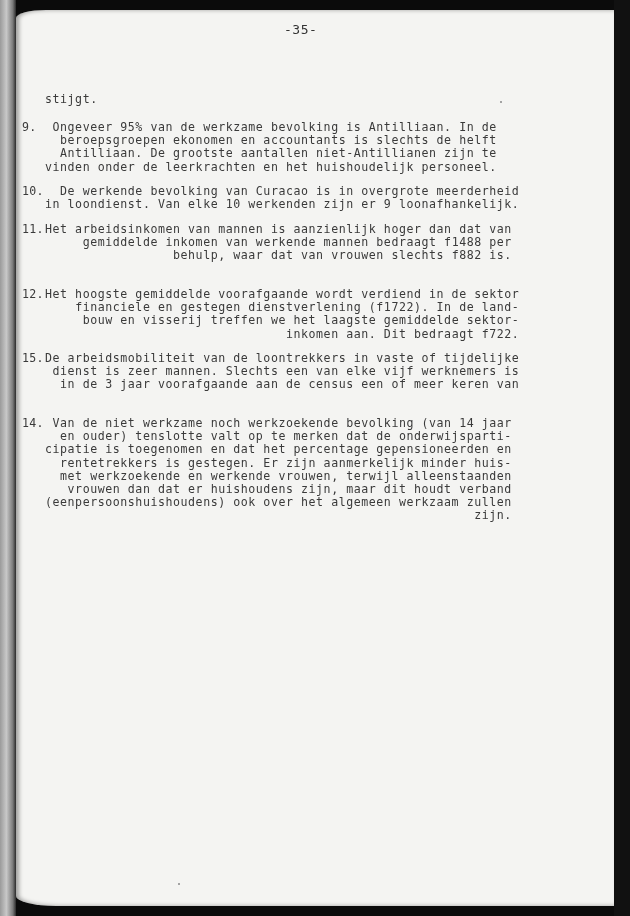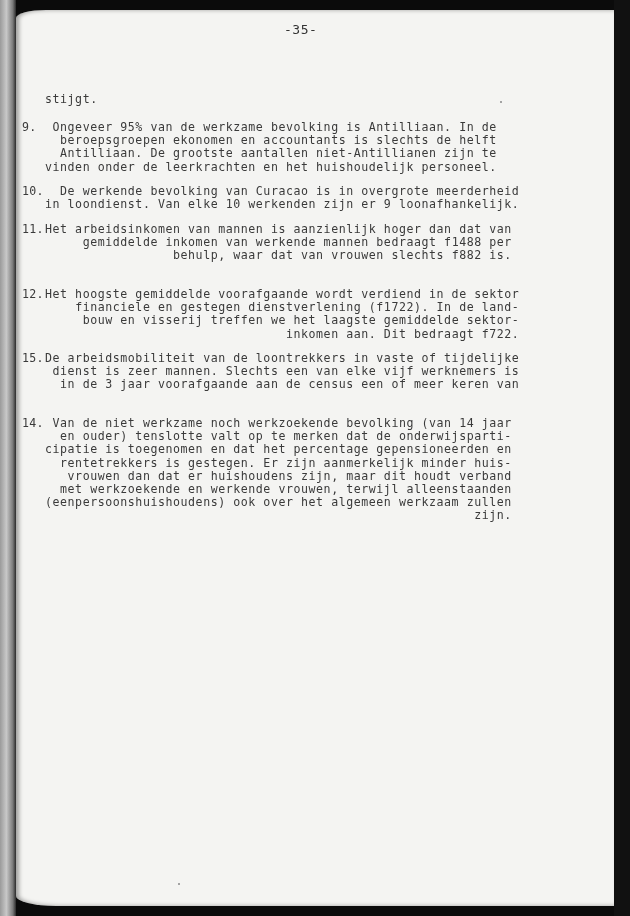--- a/index.html
+++ b/index.html
@@ -93,21 +93,21 @@
   </div>
 </div>
 
 <div class="item" style="left:22px; top:417px;">
   <span class="num">14.</span>
   <div class="body">
     <span class="line">Van de niet werkzame noch werkzoekende bevolking (van 14 jaar</span>
     <span class="line">en ouder) tenslotte valt op te merken dat de onderwijsparti-</span>
     <span class="line">cipatie is toegenomen en dat het percentage gepensioneerden en</span>
     <span class="line">rentetrekkers is gestegen. Er zijn aanmerkelijk minder huis-</span>
+    <span class="line">met werkzoekende en werkende vrouwen, terwijl alleenstaanden</span>
     <span class="line">vrouwen dan dat er huishoudens zijn, maar dit houdt verband</span>
-    <span class="line">met werkzoekende en werkende vrouwen, terwijl alleenstaanden</span>
     <span class="line">(eenpersoonshuishoudens) ook over het algemeen werkzaam zullen</span>
     <span class="line">zijn.</span>
   </div>
 </div>
 
 <div class="speck" style="left:500px; top:101px;"></div>
 <div class="speck" style="left:178px; top:883px;"></div>
 
 </body></html>

